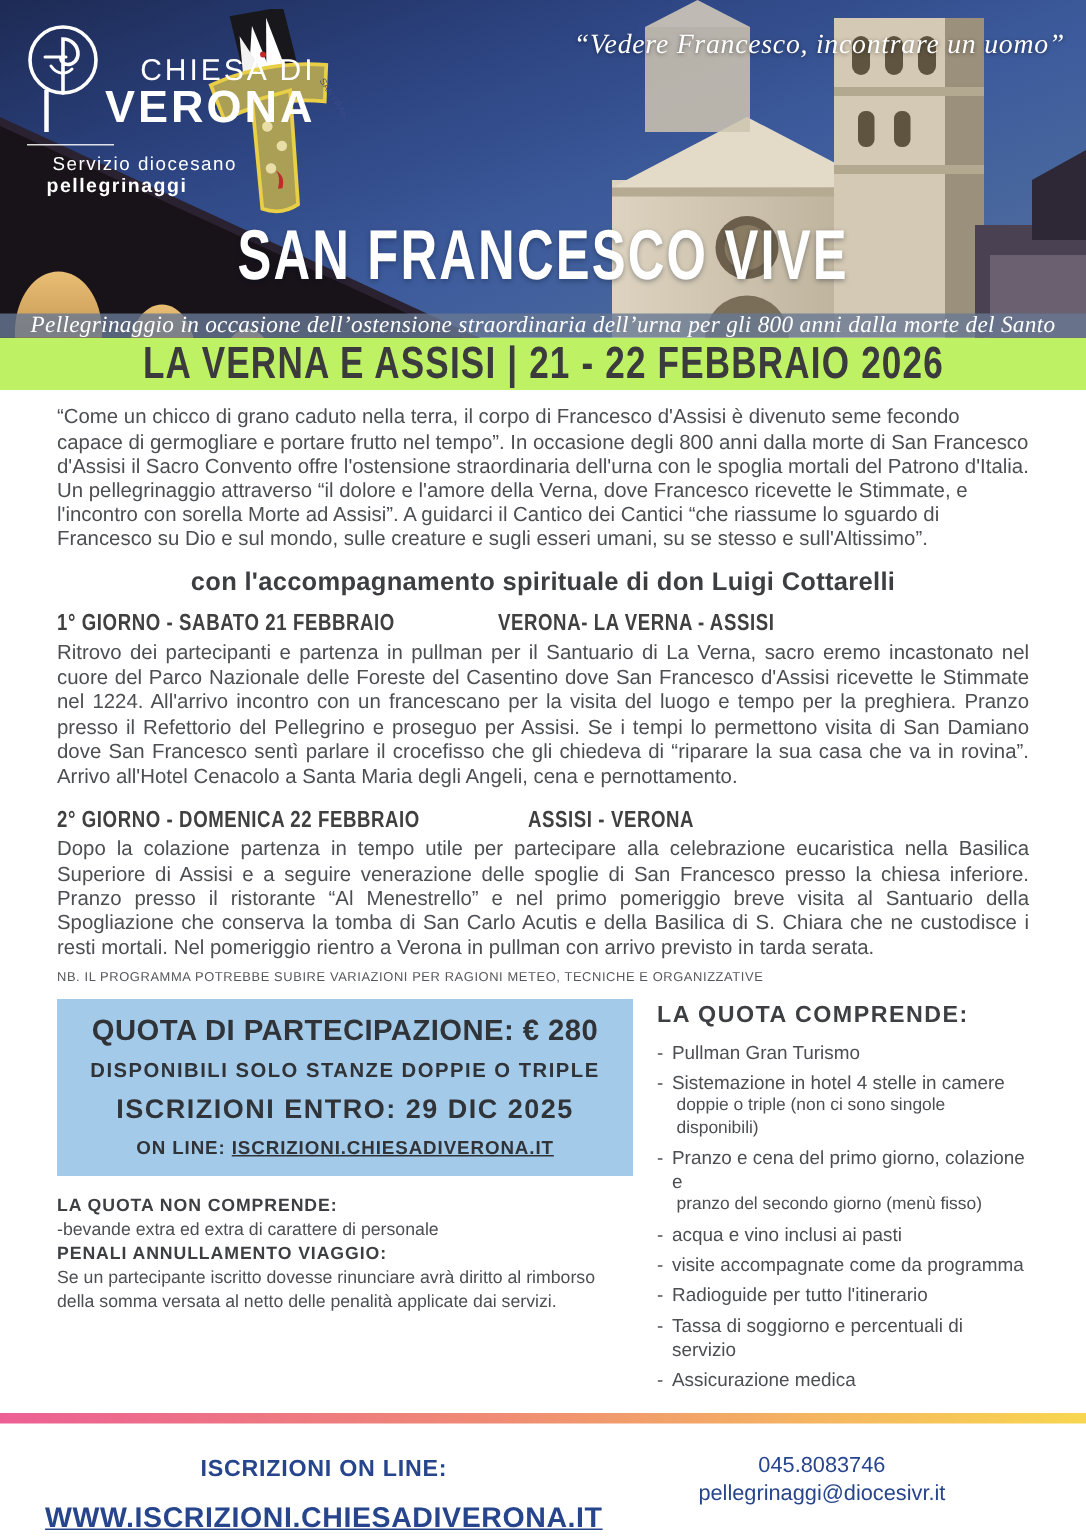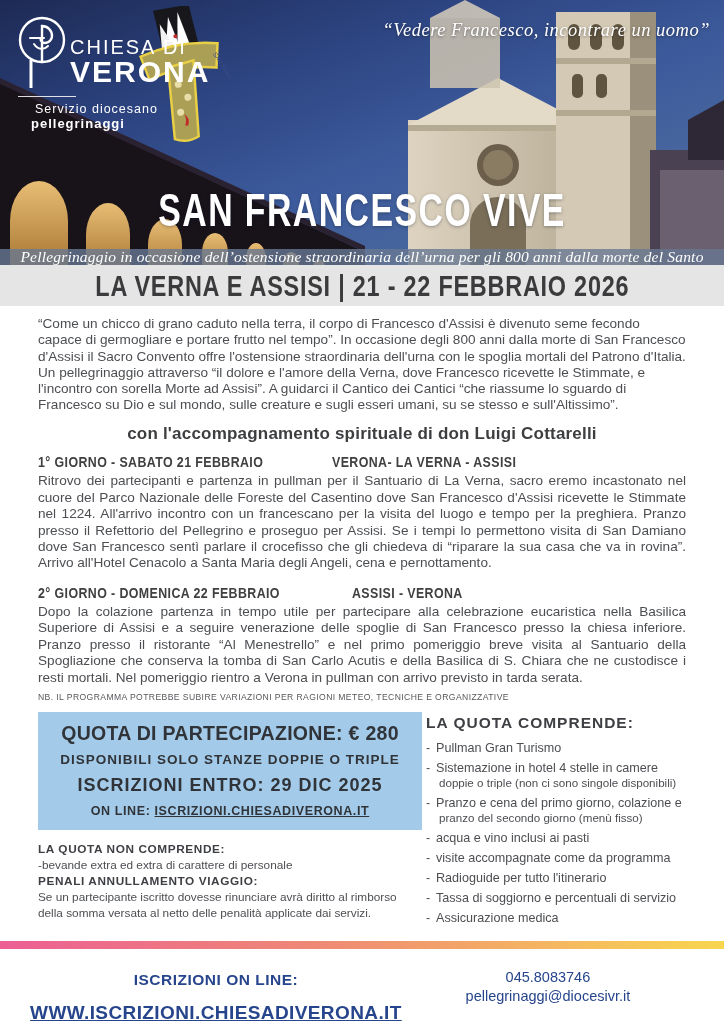--- a/index.html
+++ b/index.html
@@ -10,21 +10,21 @@
   }
   .page { width:724px; height:1024px; position:relative; background:#fff; display:flex; flex-direction:column; }
 
   
   .hero {
     position:relative; height:283px; overflow:hidden;
     background:linear-gradient(160deg,#1d2a54 0%, #2c4380 30%, #3d5b9c 58%, #54739f 100%);
   }
   .hero svg.scene { position:absolute; inset:0; }
   .logo { position:absolute; top:14px; left:16px; color:#fff; z-index:5; }
-  .logo-row { display:flex; align-items:flex-start; }
+  .logo-row { display:flex; align-items:flex-start;text-align:right; }
   .logo-mark { width:52px; height:74px; margin-right:2px; }
   .logo-text1 { font-size:20px; letter-spacing:2px; font-weight:400; margin-top:22px; }
   .logo-text2 { font-size:30px; letter-spacing:2px; font-weight:700; margin-top:-4px; }
   .logo-rule { width:58px; border-top:1px solid rgba(255,255,255,.85); margin:7px 0 5px 2px; }
   .logo-sub1 { font-size:12.5px; letter-spacing:1px; margin-left:19px; }
   .logo-sub2 { font-size:13px; letter-spacing:1px; font-weight:700; margin-left:15px; }
   .tau { position:absolute; left:130px; top:6px; z-index:4; }
   .hero-quote {
     position:absolute; top:20px; right:14px; z-index:5; color:#fff;
     font-family:"Liberation Serif", serif; font-style:italic; font-size:18.5px; letter-spacing:.5px;
@@ -40,37 +40,37 @@
     position:absolute; left:0; right:0; bottom:0; height:16px; z-index:6;
     background:rgba(104,120,146,.80); display:flex; align-items:center; justify-content:center;
   }
   .hero-band-text {
     color:#fff; font-family:"Liberation Serif", serif; font-style:italic;
     font-size:15.5px; white-space:nowrap; letter-spacing:.2px;
   }
 
   
   .banner {
-    height:44px; background:#e5e5e5; display:flex; align-items:center; justify-content:center;
+    height:44px; background:#bef264; display:flex; align-items:center; justify-content:center;
   }
   .banner-text { font-size:30px; font-weight:700; color:#3b3b3d; white-space:nowrap; }
   .banner-text .condensed { transform:scaleX(.78); letter-spacing:1px; }
 
   
   .content { padding:0 38px; }
   .intro { margin-top:10px; text-align:left; font-size:13.6px; line-height:1.19; color:#4c4e52; }
   .accomp { margin-top:11px; text-align:center; font-size:17px; font-weight:700; color:#3d3e40; letter-spacing:.2px; }
   .day-header { margin-top:9px; display:flex; align-items:flex-start; color:#404040; font-weight:700; font-size:15.5px; white-space:nowrap; }
   .day-header .condensed { transform:scaleX(.80); transform-origin:left center; letter-spacing:.5px; }
   .day-route { margin-left:12px; }
   .day-text { margin-top:2px; font-size:13.6px; line-height:1.21; text-align:justify; color:#4c4e52; }
   .nb-note { margin-top:6px; font-size:8.6px; letter-spacing:.4px; color:#55575b; }
 
   
-  .quota-wrap { display:flex; margin-top:10px; padding:0 38px; gap:4px;justify-content:flex-end; }
+  .quota-wrap { display:flex; margin-top:10px; padding:0 38px; gap:16px;justify-content:flex-end; }
   .quota-left { width:384px; flex:0 0 384px; }
   .quota-box {
     background:#a3cbe9; padding:10px 8px 12px; text-align:center; color:#303338;
   }
   .quota-title { font-size:19.5px; font-weight:700; letter-spacing:.3px; }
   .quota-line2 { margin-top:7px; font-size:13.5px; font-weight:600; letter-spacing:1px; }
   .quota-line3 { margin-top:8px; font-size:18px; font-weight:700; letter-spacing:1px; }
   .quota-line4 { margin-top:8px; font-size:12.5px; font-weight:700; letter-spacing:.6px; }
   .quota-line4 a { color:#303338; text-decoration:underline; }
   .noncomp { margin-top:12px; font-size:11.8px; line-height:1.35; color:#4c4e52; }

